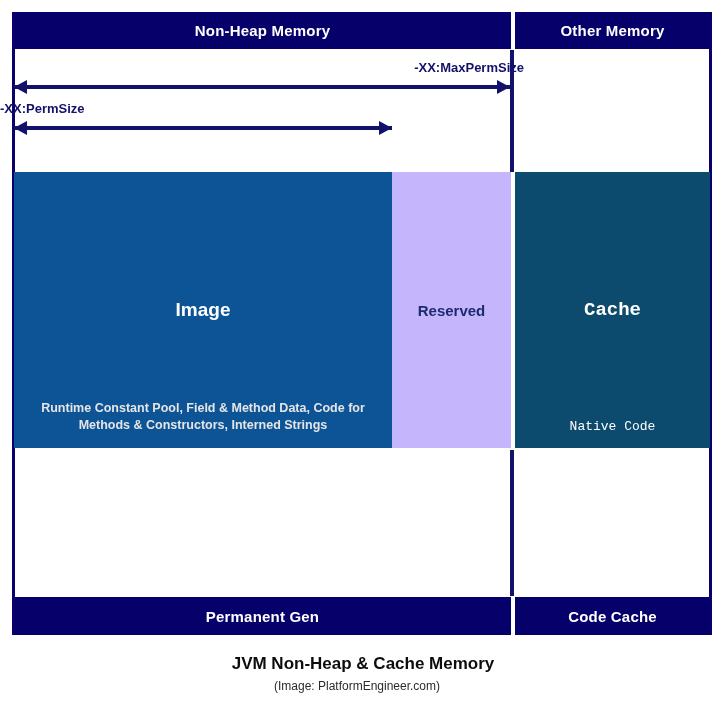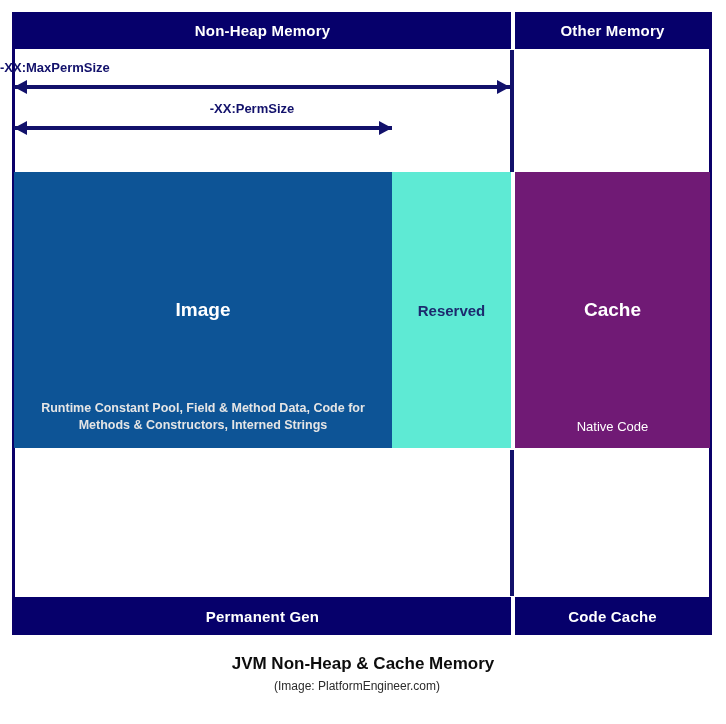--- a/index.html
+++ b/index.html
@@ -69,27 +69,27 @@
     border-top: 7px solid transparent;
     border-bottom: 7px solid transparent;
   }
   .arrow-head.left  { border-right: 13px solid #12116b; }
   .arrow-head.right { border-left: 13px solid #12116b; }
 
   
   #arrow-max .arrow-line  { left: 14px;  top: 85px; width: 496px; }
   #arrow-max .arrow-head.left  { left: 14px;  top: 80px; }
   #arrow-max .arrow-head.right { left: 497px; top: 80px; }
-  #arrow-max .arrow-label { left: 0px; top: 60px; width: 524px; text-align: left; }
+  #arrow-max .arrow-label { left: 0px; top: 60px; width: 524px; text-align: right; }
 
   
   #arrow-perm .arrow-line  { left: 14px;  top: 126px; width: 378px; }
   #arrow-perm .arrow-head.left  { left: 14px;  top: 121px; }
   #arrow-perm .arrow-head.right { left: 379px; top: 121px; }
-  #arrow-perm .arrow-label { left: 0px; top: 101px; width: 408px; text-align: center; padding-left: 48px; }
+  #arrow-perm .arrow-label { left: 0px; top: 101px; width: 408px; text-align: left; }
 
   
   .block {
     position: absolute;
     top: 172px;
     height: 276px;
     box-sizing: border-box;
   }
   .block-title {
     position: absolute;
@@ -116,28 +116,29 @@
     left: 14px;
     width: 378px;
     background: #0d5496;
   }
   #block-perm .block-title { color: #ffffff; }
   #block-perm .block-sub   { color: #e5e5e5; font-weight: bold; }
 
   #block-reserved {
     left: 392px;
     width: 119px;
-    background: #5eead4;
+    background: #c4b5fd;
   }
   #block-reserved .block-title { color: #1c2a6e; font-size: 15px; }
 
   #block-cache {
     left: 515px;
     width: 195px;
-    background: #701a75;
+    background: #0c4a6e;
+    font-family: Liberation Mono, monospace;
   }
   #block-cache .block-title { color: #ffffff; }
   #block-cache .block-sub   { color: #ffffff; font-weight: normal; font-size: 13px; bottom: 12px; }
 
   
   .mid-divider {
     position: absolute;
     left: 510px;
     top: 50px;
     width: 4px;

